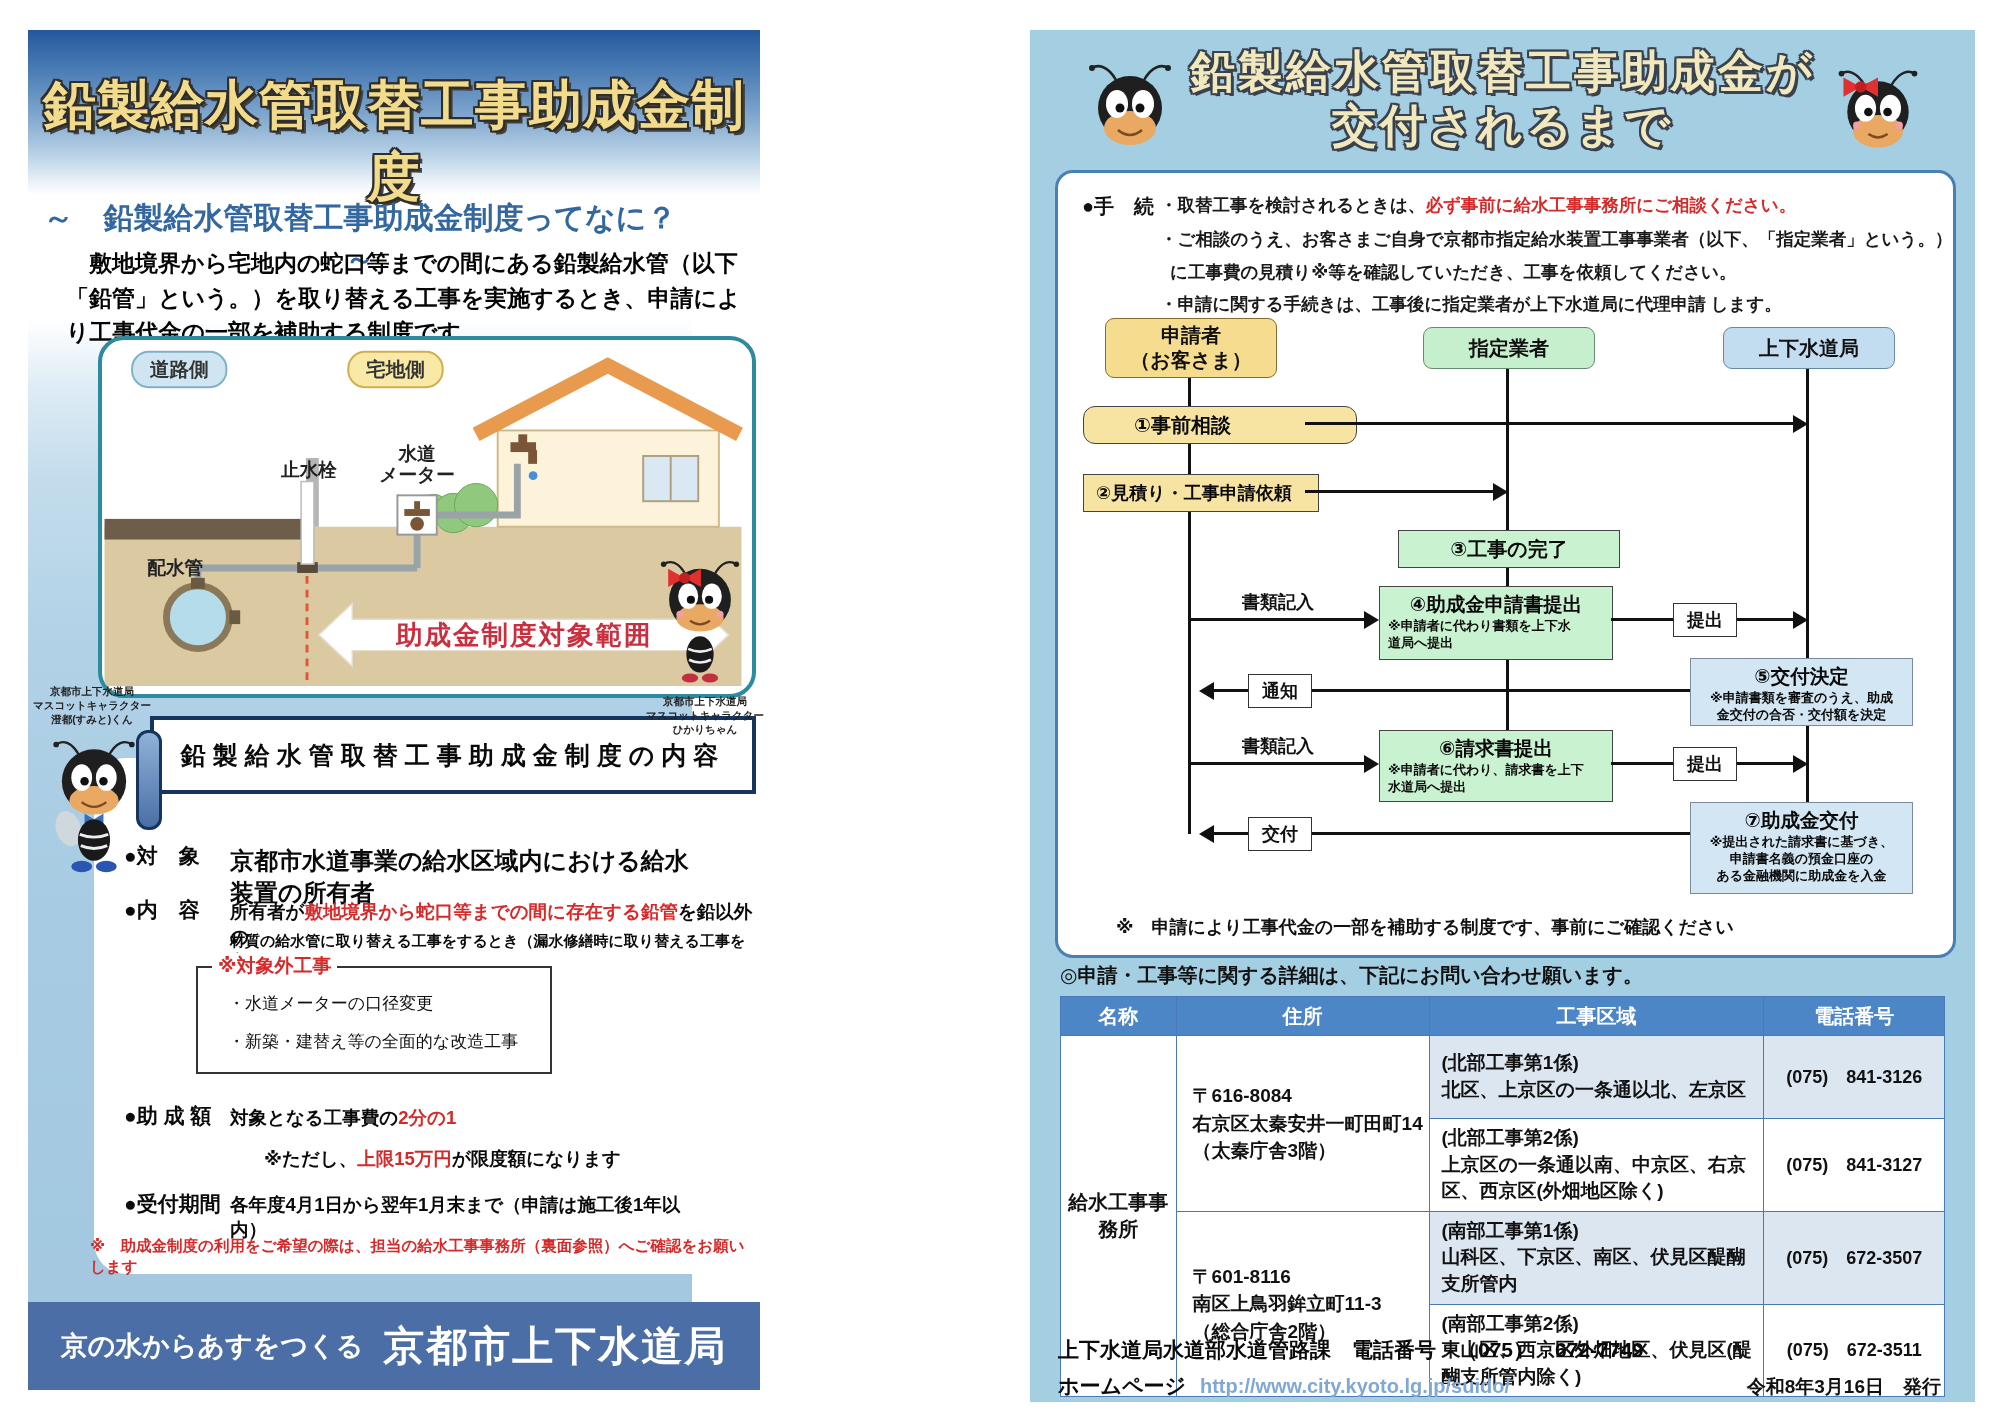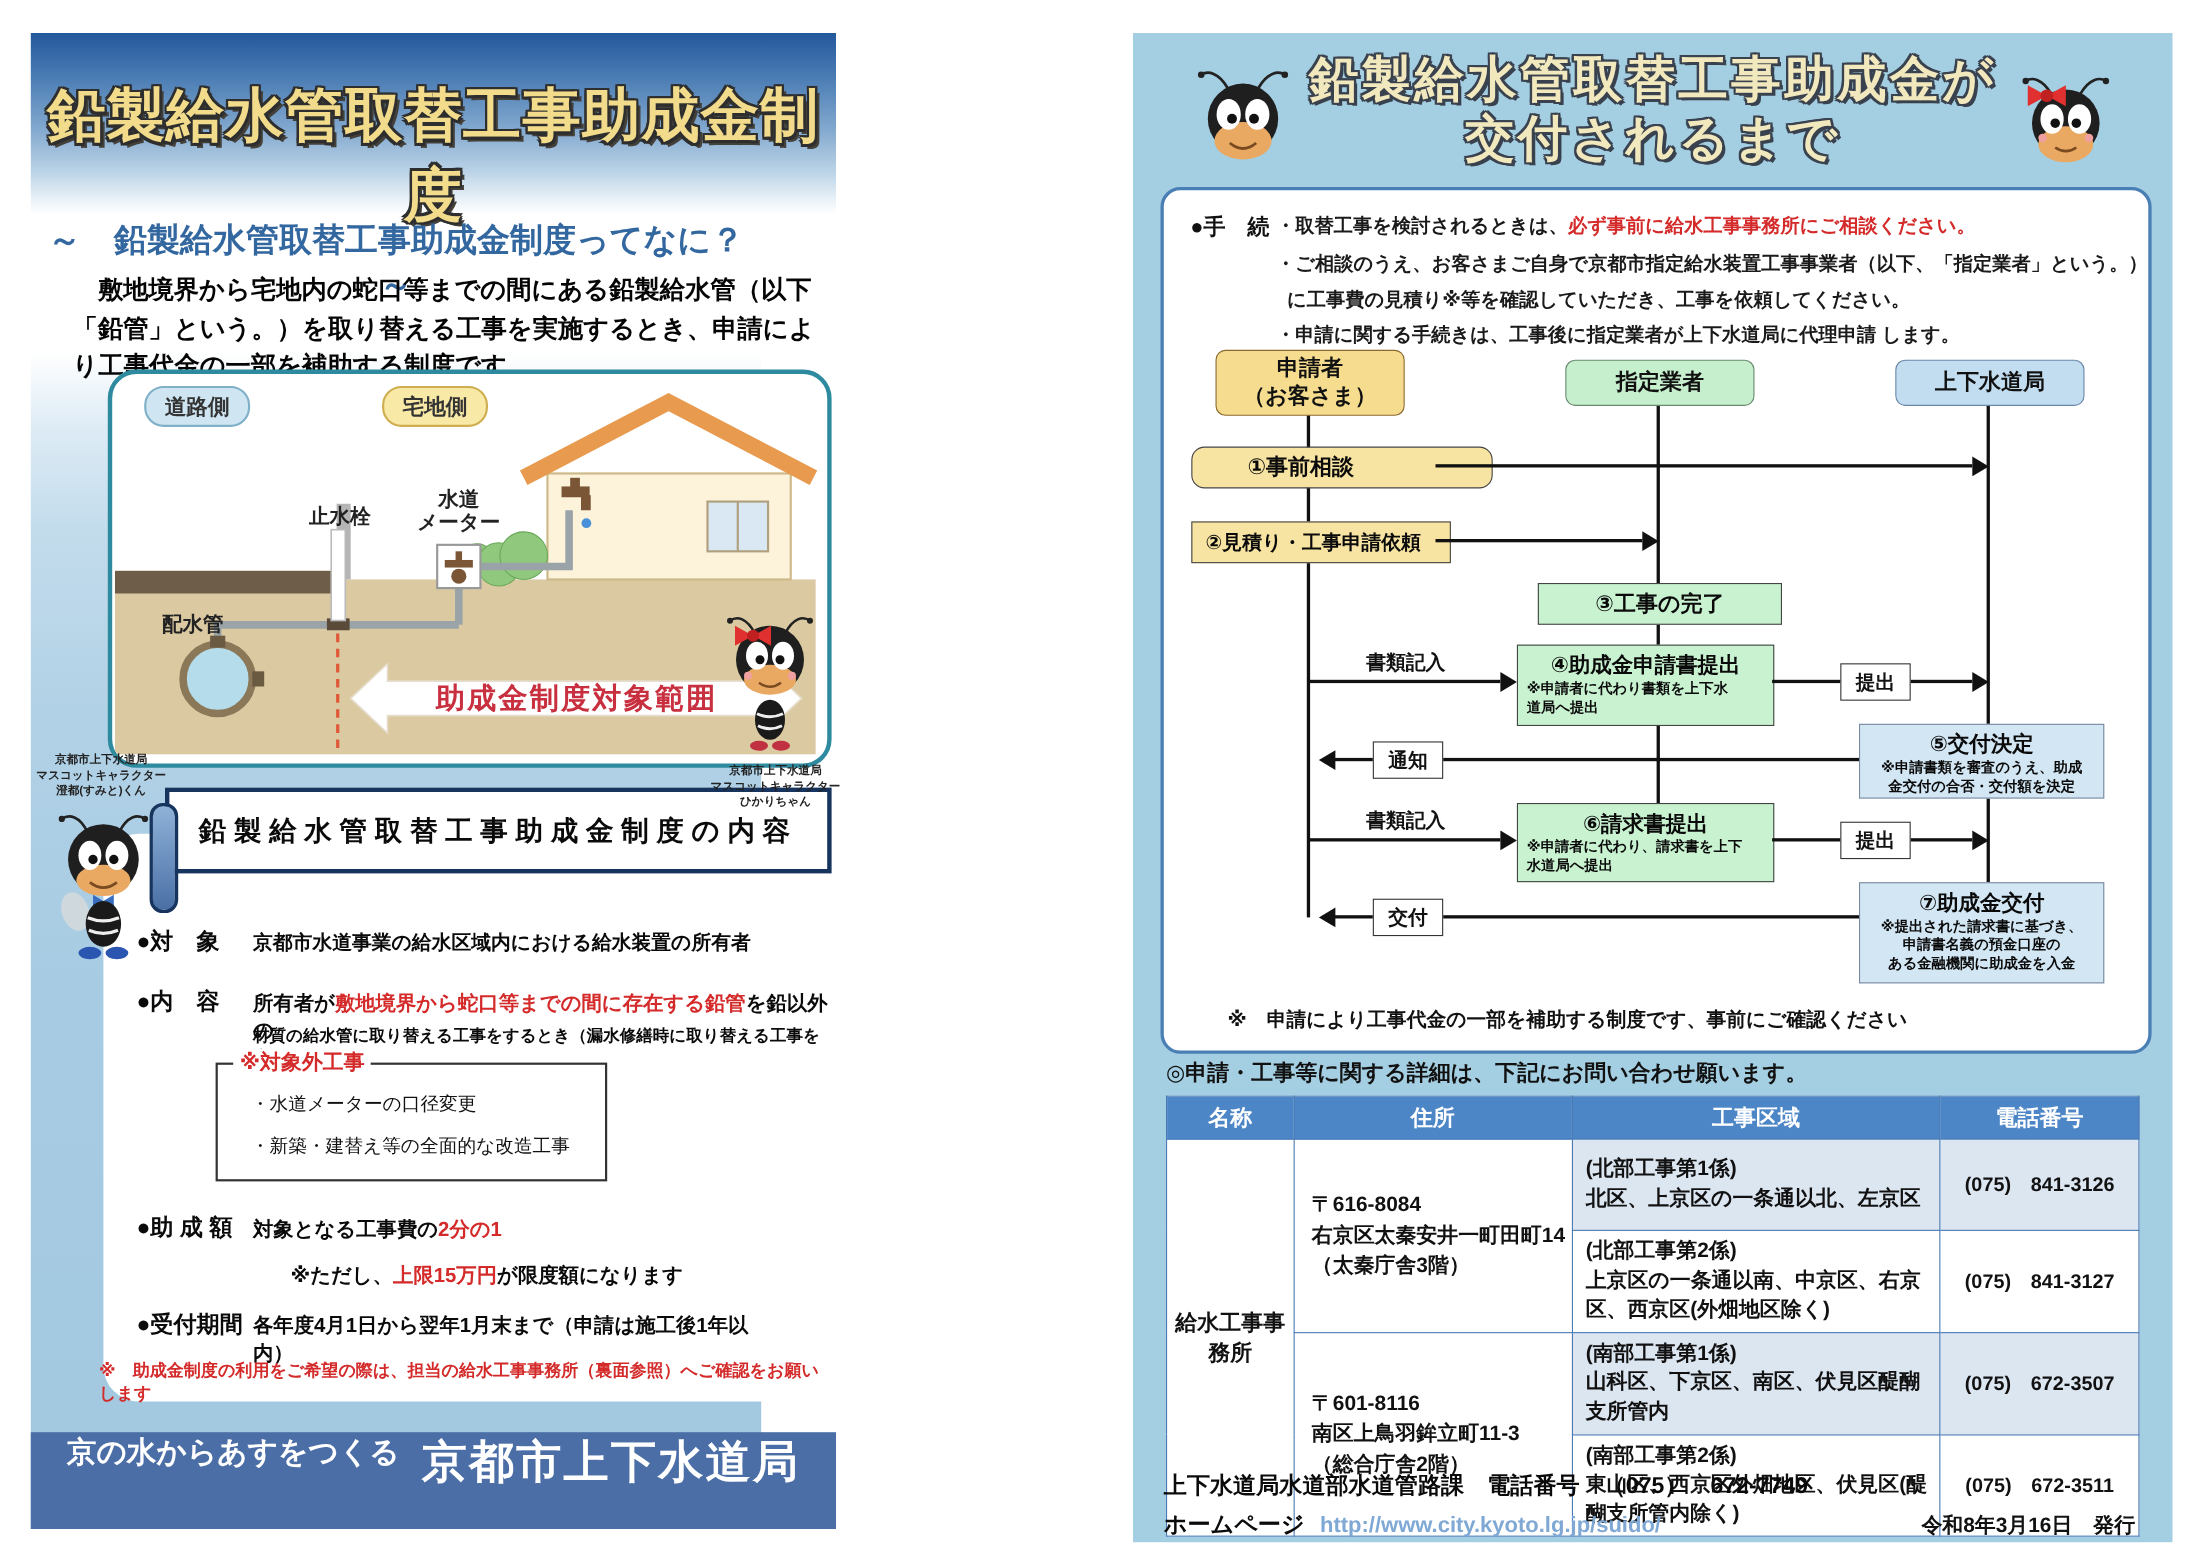--- a/index.html
+++ b/index.html
@@ -49,21 +49,21 @@
   }
   .lrow-label { position:absolute; font-size:21px; font-weight:800; color:#0a0a0a; }
   .lrow-text  { position:absolute; font-weight:700; color:#0a0a0a; }
 
   .excluded-box { position:absolute; left:168px; top:936px; width:352px; height:104px; border:2px solid #333; background:#fff; }
   .excluded-title { position:absolute; left:14px; top:-15px; background:#fff; padding:0 6px; font-size:19px; font-weight:800; color:#d42a2a; }
   .excluded-item { font-size:17px; font-weight:400; }
 
   .bottom-note { position:absolute; left:62px; top:1206px; width:662px; font-size:15.5px; font-weight:800; color:#d42a2a; }
 
-  .footer-band { position:absolute; left:0; top:1272px; width:732px; height:88px; background:#4b6ea6; display:flex; align-items:flex-start; justify-content:center; gap:20px; }
+  .footer-band { position:absolute; left:0; top:1272px; width:732px; height:88px; background:#4b6ea6; display:flex; align-items:center; justify-content:center; gap:20px; }
   .footer-tagline { color:#fff; font-size:27px; font-weight:600; }
   .footer-org { color:#fff; font-size:41px; font-weight:800; letter-spacing:2px; }
 
   
   .page-right { position:absolute; left:1030px; top:30px; width:945px; height:1372px; background:#a4cee1; }
   .r-title { position:absolute; width:100%; text-align:center; font-size:45px; font-weight:800; letter-spacing:3px; color:#f2e8bd;
     text-shadow:-2px -2px 0 #39424e,2px -2px 0 #39424e,-2px 2px 0 #39424e,2px 2px 0 #39424e,0 -2px 0 #39424e,0 2px 0 #39424e,-2px 0 0 #39424e,2px 0 0 #39424e,3px 3px 0 #39424e; }
   .proc-box { position:absolute; left:25px; top:140px; width:895px; height:782px; background:#fff; border:3px solid #4a7fb5; border-radius:18px; }
   .proc-label { position:absolute; left:24px; top:20px; font-size:20px; font-weight:800; }
   .proc-bullet { position:absolute; left:102px; font-size:17.5px; font-weight:700; color:#1a1a1a; }
@@ -227,21 +227,21 @@
   </svg>
   <div class="mascot-caption" style="left:612px; top:664px; width:130px;">京都市上下水道局
 マスコットキャラクター
 ひかりちゃん</div>
 
   <div class="content-white-box"></div>
   <div class="header-pin"></div>
   <div class="section-header-box">鉛製給水管取替工事助成金制度の内容</div>
 
   <div class="lrow-label" style="left:96px; top:812px;">●対　象</div>
-  <div class="lrow-text" style="left:202px; top:815px; font-size:18px;">京都市水道事業の給水区域内における給水装置の所有者</div>
+  <div class="lrow-text" style="left:202px; top:815px; font-size:24px;">京都市水道事業の給水区域内における給水装置の所有者</div>
 
   <div class="lrow-label" style="left:96px; top:866px;">●内　容</div>
   <div class="lrow-text" style="left:202px; top:869px; width:528px; font-size:18.5px;"><span>所有者が</span><span class="red">敷地境界から蛇口等までの間に存在する鉛管</span><span>を鉛以外の</span></div>
   <div class="lrow-text" style="left:202px; top:902px; width:528px; font-size:15px;">材質の給水管に取り替える工事をするとき（漏水修繕時に取り替える工事を含む）</div>
 
   <div class="excluded-box">
     <div class="excluded-title">※対象外工事</div>
     <div class="excluded-item" style="position:absolute; left:30px; top:24px;">・水道メーターの口径変更</div>
     <div class="excluded-item" style="position:absolute; left:30px; top:62px;">・新築・建替え等の全面的な改造工事</div>
   </div>

